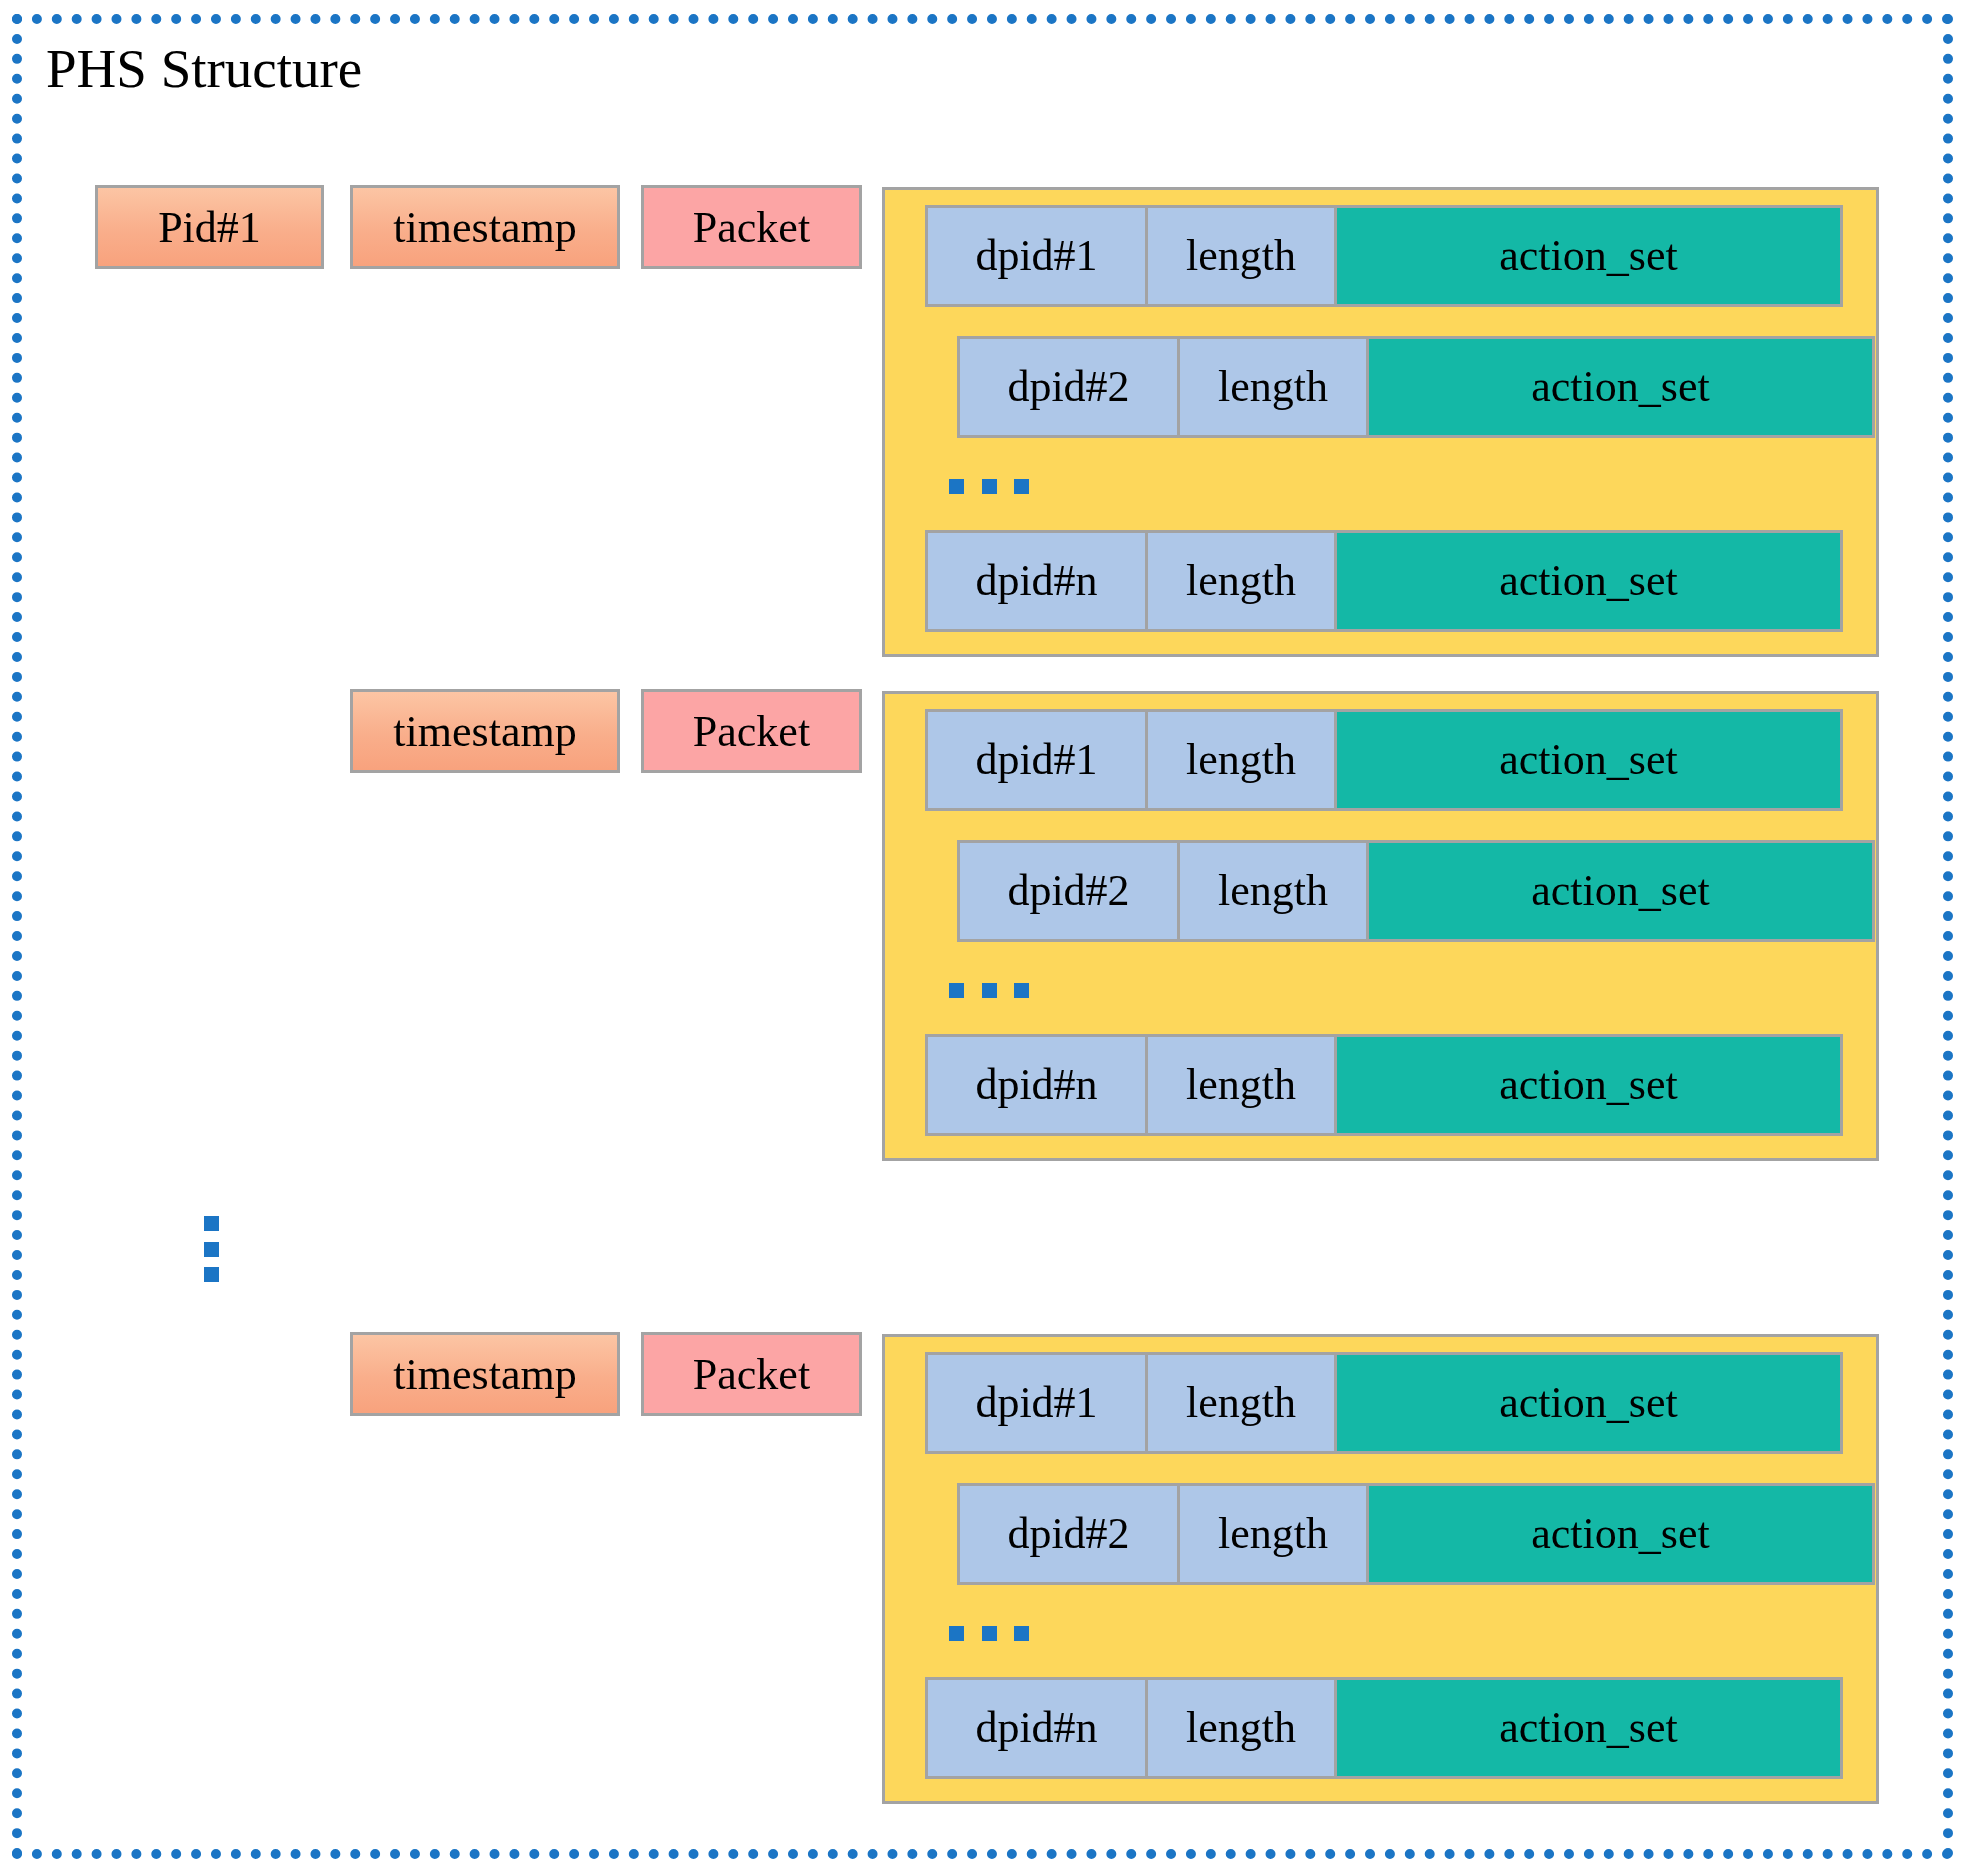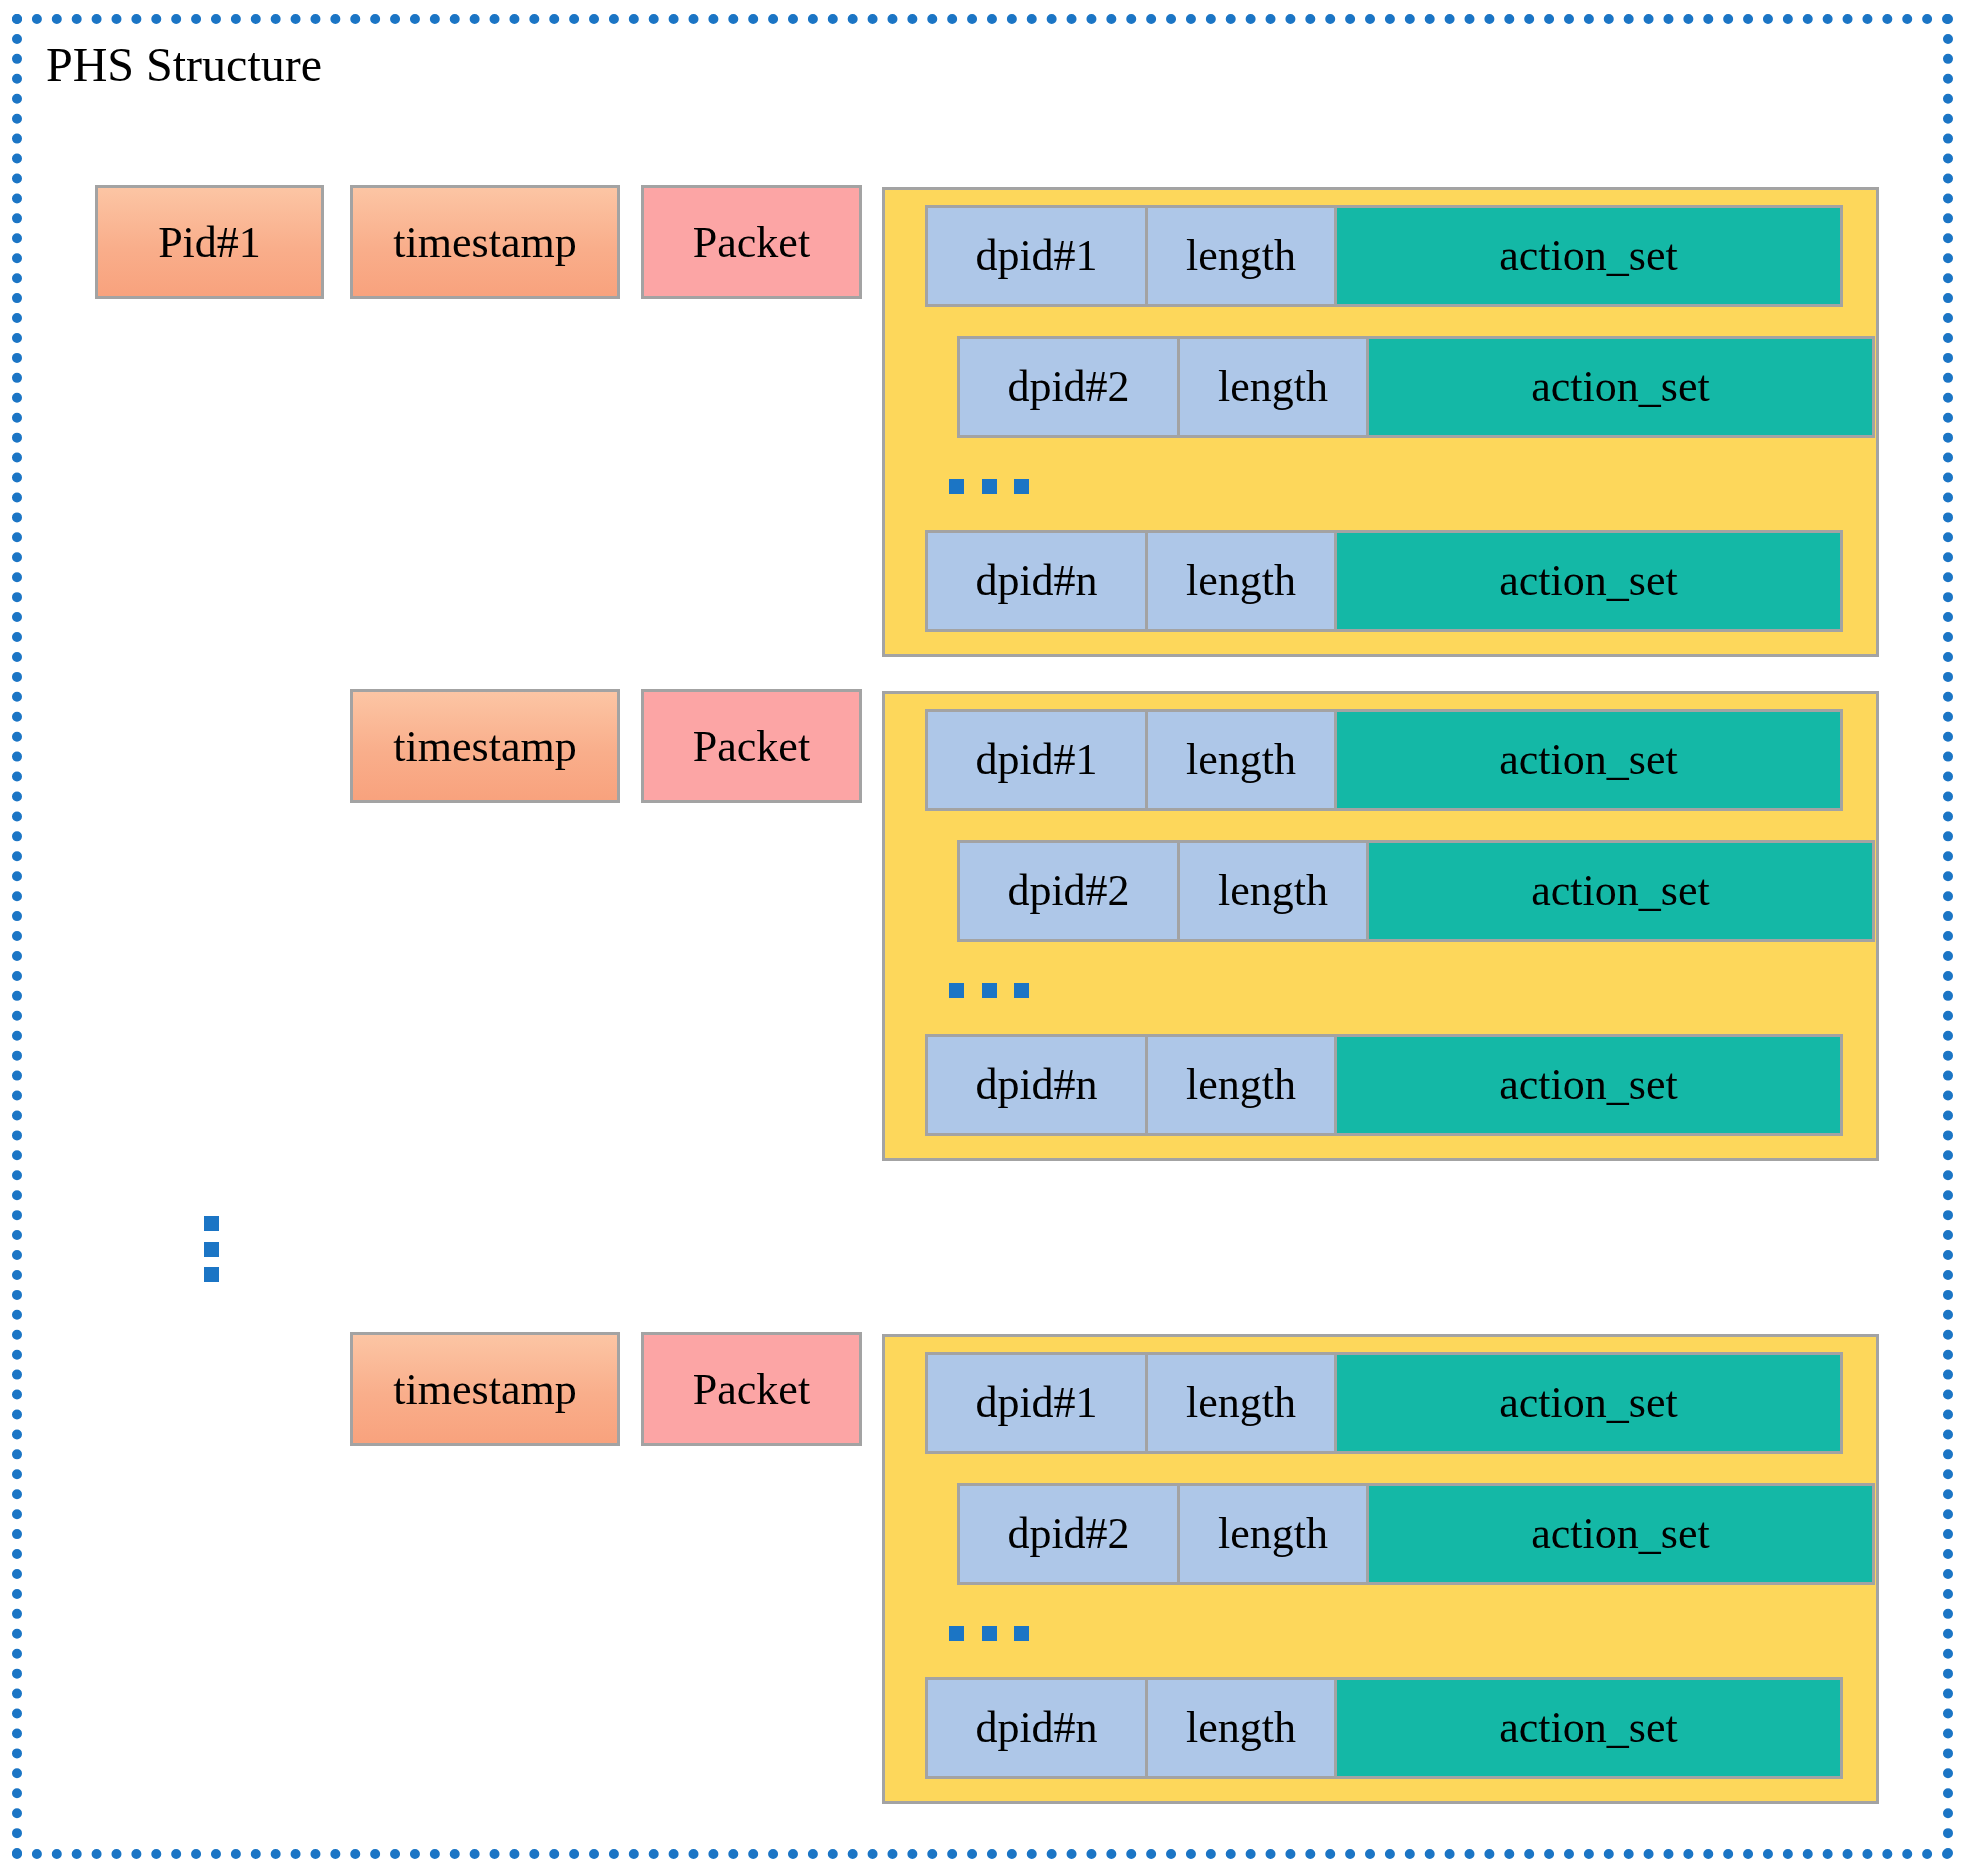--- a/index.html
+++ b/index.html
@@ -5,28 +5,28 @@
   html,body{margin:0;padding:0;background:#ffffff;}
   .stage{
     position:relative;width:1965px;height:1871px;background:#ffffff;overflow:hidden;
     font-family:"Liberation Serif","DejaVu Serif",serif;color:#000;
   }
   .frame{
     position:absolute;left:12.4px;top:14px;right:12.4px;bottom:12.4px;
     border:10.6px dotted #1B75C5;pointer-events:none;
   }
   .title{
-    position:absolute;left:46px;top:39px;font-size:48px;line-height:1.1;color:#000;
+    position:absolute;left:46px;top:39px;font-size:55px;line-height:1.1;color:#000;
     white-space:nowrap;
   }
   .group{position:absolute;left:0;width:1965px;height:481px;}
   .g1{top:185px;} .g2{top:689px;} .g3{top:1332px;}
 
   .box{
-    position:absolute;top:0;height:114px;box-sizing:border-box;
+    position:absolute;top:0;height:84px;box-sizing:border-box;
     border:3.5px solid #A3A3A3;
     display:flex;align-items:center;justify-content:center;
     font-size:44px;white-space:nowrap;
   }
   .salmon{background:linear-gradient(to bottom,#FCC5A4 0%,#F9AE8B 55%,#F8A27D 100%);}
   .yellow{background:#fca5a5;}
   .pid{left:95px;width:229px;}
   .ts{left:350px;width:270px;}
   .pk{left:641px;width:221px;}
 

